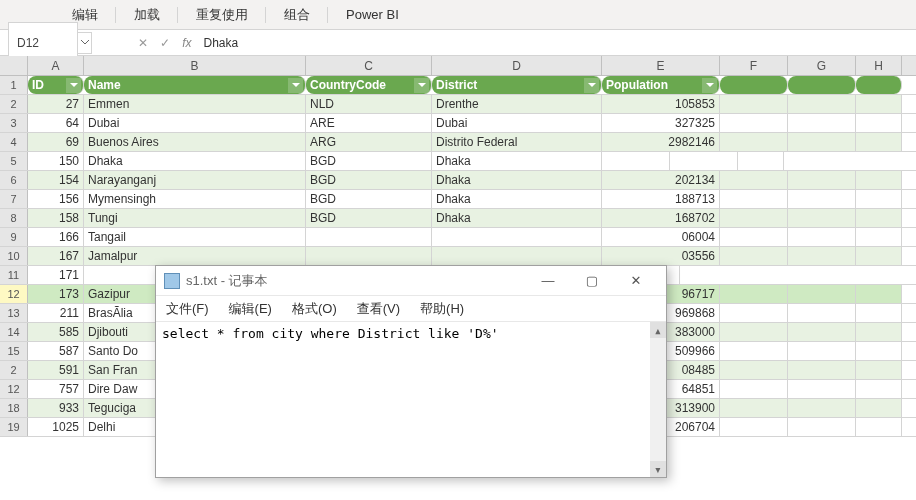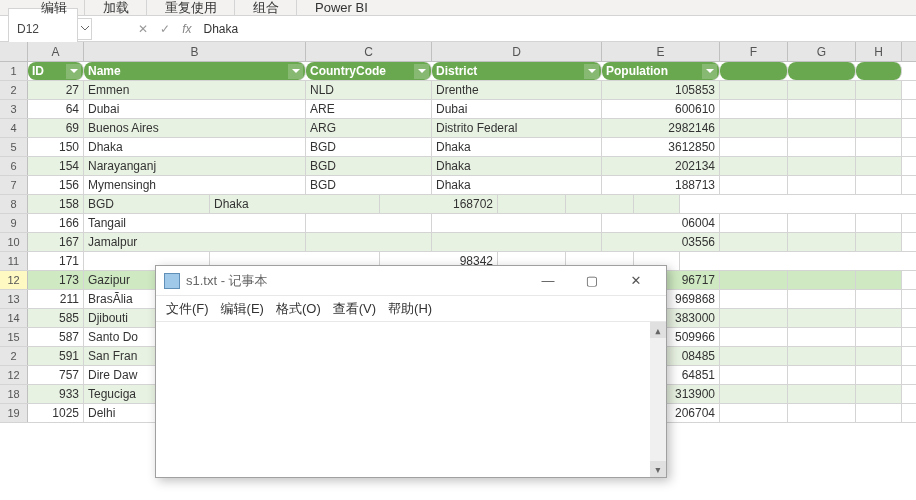--- a/index.html
+++ b/index.html
@@ -1,18 +1,18 @@
 <!DOCTYPE html>
 <html><head>
 <meta charset="utf-8">
 <style>
 * { margin: 0; padding: 0; box-sizing: border-box; }
 body { font-family: "Microsoft YaHei", "Segoe UI", Arial, sans-serif; font-size: 12px; background: #fff; width: 916px; height: 500px; overflow: hidden; position: relative; }
 
-.ribbon { background: #f3f2f1; border-bottom: 1px solid #d4d4d4; height: 16px; display: flex; align-items: center; padding-left: 23px; gap: 0; }
+.ribbon { background: #f3f2f1; border-bottom: 1px solid #d4d4d4; height: 30px; display: flex; align-items: center; padding-left: 54px; gap: 0; }
 .ribbon span { padding: 5px 18px; color: #333; font-size: 13px; position: relative; }
 .ribbon span:not(:last-child)::after { content: ""; position: absolute; right: 0; top: 6px; height: 16px; width: 1px; background: #d4d4d4; }
 
 .formula-bar { height: 26px; display: flex; align-items: center; border-bottom: 1px solid #d4d4d4; background: #fff; }
 .name-box { width: 70px; padding: 13px 8px; border: 1px solid #d4d4d4; margin-left: 8px; font-size: 12px; color: #444; background: #fff; }
 .name-dd { width: 14px; height: 22px; border: 1px solid #d4d4d4; border-left: none; display: flex; align-items: center; justify-content: center; color: #666; }
 .fx-icon { font-style: italic; color: #888; font-size: 12px; padding: 0 6px; }
 .formula-val { flex: 1; padding: 3px 6px; font-size: 12px; color: #333; }
 .cancel-x { color: #999; padding: 0 6px; }
 .check-v { color: #999; padding: 0 6px; }
@@ -35,21 +35,21 @@
 .odd .cell { background: #fff; }
 .sel-row .row-h { background: #fef9c3; }
 .sel-row .cell { background: #cfeac2; }
 
 .notepad { position: absolute; left: 155px; top: 265px; width: 512px; height: 213px; background: #fff; border: 1px solid #a0a0a0; box-shadow: 3px 3px 10px rgba(0,0,0,0.25); font-family: "Microsoft YaHei", sans-serif; }
 .np-title { height: 30px; display: flex; align-items: center; padding: 0 8px; color: #666; font-size: 13px; background: #fff; border-bottom: 1px solid #e8e8e8; }
 .np-title .np-icon { width: 16px; height: 16px; background: #a0c8e8; margin-right: 6px; border: 1px solid #6090b8; }
 .np-title .np-t { flex: 1; }
 .np-ctrls { display: flex; gap: 0; }
 .np-ctrls span { width: 44px; height: 28px; display: flex; align-items: center; justify-content: center; color: #555; }
-.np-menu { height: 26px; display: flex; align-items: center; padding: 0 4px; gap: 0; font-size: 13px; color: #333; border-bottom: 1px solid #e8e8e8; }
+.np-menu { height: 26px; display: flex; align-items: center; padding: 0 4px; gap: 8px; font-size: 13px; color: #333; border-bottom: 1px solid #e8e8e8; }
 .np-menu span { padding: 2px 6px; }
 .np-body { padding: 4px 6px; font-family: "SimSun", monospace; font-size: 13px; color: #000; position: relative; height: calc(100% - 56px); }
 .np-scroll { position: absolute; right: 0; top: 0; width: 16px; height: 100%; background: #f0f0f0; }
 .np-scroll .up,.np-scroll .dn { height: 16px; background: #e0e0e0; display:flex; align-items:center; justify-content:center; color:#666; }
 .np-scroll .dn { position: absolute; bottom: 0; width: 100%; }
 </style>
 </head>
 <body>
 
 <div class="ribbon">
@@ -130,21 +130,21 @@
         <div class="cell cF"></div>
         <div class="cell cG"></div>
         <div class="cell cH"></div>
       </div>
       <div class="row odd">
         <div class="row-h">3</div>
         <div class="cell cA num">64</div>
         <div class="cell cB">Dubai</div>
         <div class="cell cC">ARE</div>
         <div class="cell cD">Dubai</div>
-        <div class="cell cE num">600610</div>
+        <div class="cell cE num">327325</div>
         <div class="cell cF"></div>
         <div class="cell cG"></div>
         <div class="cell cH"></div>
       </div>
       <div class="row even">
         <div class="row-h">4</div>
         <div class="cell cA num">69</div>
         <div class="cell cB">Buenos Aires</div>
         <div class="cell cC">ARG</div>
         <div class="cell cD">Distrito Federal</div>
@@ -152,21 +152,20 @@
         <div class="cell cF"></div>
         <div class="cell cG"></div>
         <div class="cell cH"></div>
       </div>
       <div class="row odd">
         <div class="row-h">5</div>
         <div class="cell cA num">150</div>
         <div class="cell cB">Dhaka</div>
         <div class="cell cC">BGD</div>
         <div class="cell cD">Dhaka</div>
-        <div class="cell cE num">3612850</div>
         <div class="cell cF"></div>
         <div class="cell cG"></div>
         <div class="cell cH"></div>
       </div>
       <div class="row even">
         <div class="row-h">6</div>
         <div class="cell cA num">154</div>
         <div class="cell cB">Narayanganj</div>
         <div class="cell cC">BGD</div>
         <div class="cell cD">Dhaka</div>
@@ -182,20 +181,21 @@
         <div class="cell cC">BGD</div>
         <div class="cell cD">Dhaka</div>
         <div class="cell cE num">188713</div>
         <div class="cell cF"></div>
         <div class="cell cG"></div>
         <div class="cell cH"></div>
       </div>
       <div class="row even">
         <div class="row-h">8</div>
         <div class="cell cA num">158</div>
+        <div class="cell cB">Tungi</div>
         <div class="cell cC">BGD</div>
         <div class="cell cD">Dhaka</div>
         <div class="cell cE num">168702</div>
         <div class="cell cF"></div>
         <div class="cell cG"></div>
         <div class="cell cH"></div>
       </div>
       <div class="row odd">
         <div class="row-h">9</div>
         <div class="cell cA num">166</div>
@@ -330,18 +330,19 @@
     </div>
   </div>
   <div class="np-menu">
     <span>文件(F)</span>
     <span>编辑(E)</span>
     <span>格式(O)</span>
     <span>查看(V)</span>
     <span>帮助(H)</span>
   </div>
   <div class="np-body">
+    <span>select * from city where District like 'D%'</span>
     <div class="np-scroll">
       <div class="up">▴</div>
       <div class="dn">▾</div>
     </div>
   </div>
 </div>
 
 </body></html>

